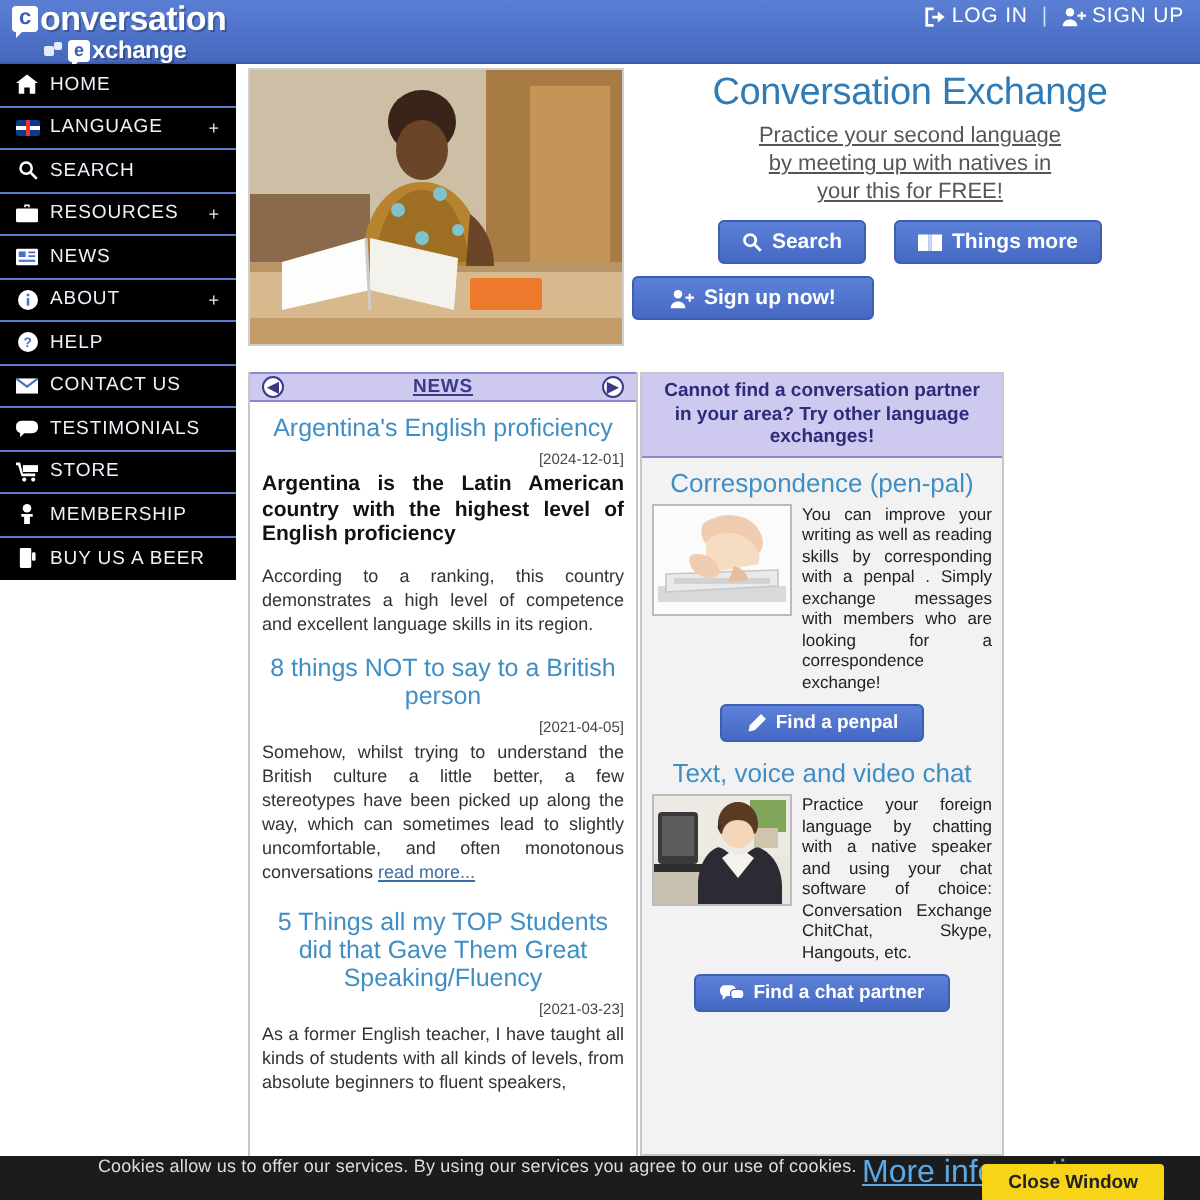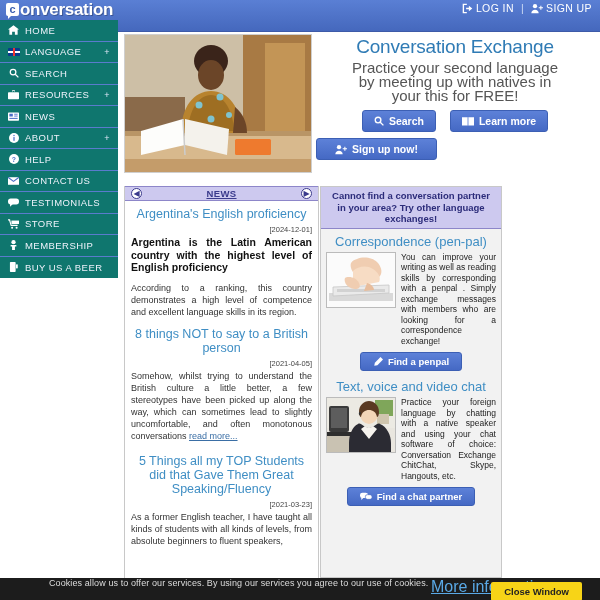--- a/index.html
+++ b/index.html
@@ -47,22 +47,22 @@
   .topbar-links {
     position:absolute; right:8px; top:0; height:16px;
     display:flex; align-items:center; gap:4px;
     color:#fff; font-size:10.5px; letter-spacing:0.4px;
   }
   .topbar-links a { color:#fff; text-decoration:none; display:flex; align-items:center; gap:3px;}
   .topbar-sep { color:#cfdcf5; margin:0 3px; }
 
   
   .sidebar {
-    position:absolute; left:0; top:20px; width:118px; height:258px;
-    background:#0f766e;
+    position:absolute; left:0; top:32px; width:118px; height:258px;
+    background:#000000;
   }
   .side-item{
     height:21.5px; display:flex; align-items:center;
     padding-left:7px; color:#eef2fb; font-size:9.5px; letter-spacing:0.45px;
     border-bottom:1px solid #5a7bcd; position:relative; cursor:pointer;
   }
   .side-item .ico{
     width:13px; display:flex; align-items:center; justify-content:center;
     margin-right:5px; font-size:10px; color:#fff;
   }
@@ -75,21 +75,21 @@
   
   .hero-img{
     position:absolute; left:124px; top:34px; width:188px; height:139px;
     border:1px solid #cfcfcf; background:#cbb89b; overflow:hidden;
   }
   .hero-text{
     position:absolute; left:316px; top:34px; width:278px; height:139px;
     text-align:center;
   }
   .hero-title{ color:#2f7bb5; font-size:19px; margin-top:2px; letter-spacing:-0.2px;}
-  .hero-sub{ color:#555; font-size:15px; line-height:14px; margin-top:3px;}
+  .hero-sub{ color:#555; font-size:11px; line-height:14px; margin-top:3px;text-decoration:underline;}
   .hero-btns{ margin-top:7px; display:flex; justify-content:center; gap:14px;}
   .btn{
     background:linear-gradient(180deg,#5d81d8,#4569c4);
     border:1px solid #3c5fb4; border-radius:3px; color:#fff;
     font-size:10.5px; font-weight:bold; padding:4px 11px;
     display:inline-flex; align-items:center; gap:5px; cursor:pointer;
     white-space:nowrap;
   }
   .hero-btn2{ margin-top:6px; display:flex; }
 
@@ -387,21 +387,21 @@
         <span>Search</span>
       </button>
       <button class="btn">
         <span>
           <svg width="12" height="10" viewBox="0 0 16 12" fill="#fff">
               <path d="M0 1h7v11H0z"></path>
               <path d="M9 1h7v11H9z"></path>
               <rect x="7" y="1" width="2" height="11" fill="#cdd8f2"></rect>
             </svg>
         </span>
-        <span>Learn more</span>
+        <span>Things more</span>
       </button>
     </div>
     <div class="hero-btn2">
       <button class="btn" style="padding:4px 18px;">
         <span>
           <svg width="12" height="11" viewBox="0 0 18 16" fill="#fff">
               <circle cx="6" cy="4.5" r="3.2"></circle>
               <path d="M0.5 15c0-3.3 2.5-5.2 5.5-5.2s5.5 1.9 5.5 5.2z"></path>
               <path d="M14 4h1.6v2.2H18v1.6h-2.4V10H14V7.8h-2.4V6.2H14z"></path>
             </svg>

